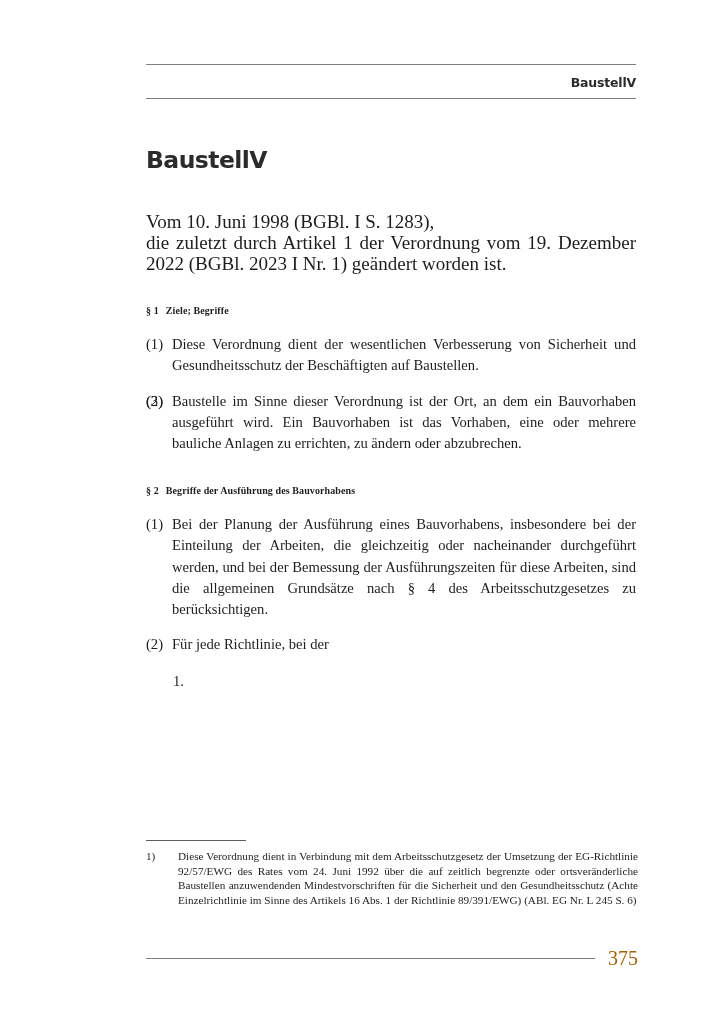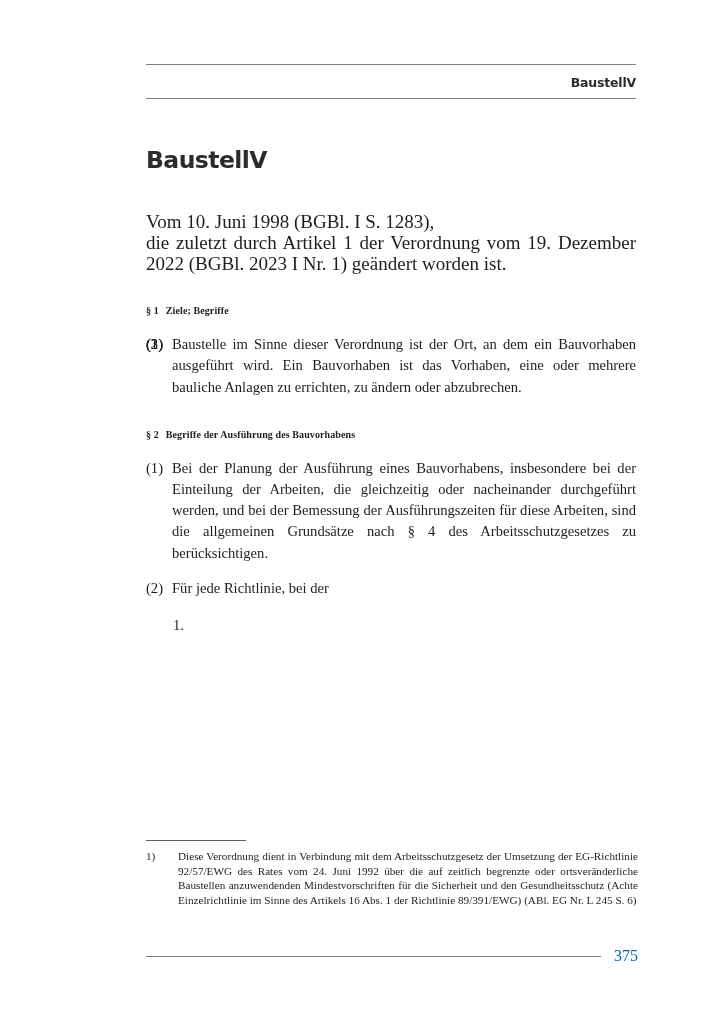--- a/index.html
+++ b/index.html
@@ -162,23 +162,23 @@
     align-items: center;
   }
   .footer-rule {
     flex: 1 1 auto;
     height: 0;
     border-top: 1.2px solid #7e7e7e;
   }
   .footer-pageno {
     flex: 0 0 auto;
     padding-left: 13px;
-    font-size: 16px;
+    font-size: 20px;
     line-height: 1;
-    color: #0369a1;
+    color: #a16207;
   }
 </style>
 </head>
 <body>
 
 <div class="page">
 
   <div class="content">
 
     <div class="runhead">
@@ -190,21 +190,21 @@
     </div>
 
     <div class="preamble">
       <div>Vom 10. Juni 1998 (BGBl. I S. 1283),</div>
       <div class="just">die zuletzt durch Artikel 1 der Verordnung vom 19. Dezember 2022 (BGBl. 2023 I Nr. 1) geändert worden ist.</div>
     </div>
 
     <div class="sec-head"><span class="sec-num">§ 1</span><span>Ziele; Begriffe</span></div>
 
     <div class="para">
-      <span class="marker">(1)</span>
+      <span class="marker">(1)</span><span>Diese Verordnung dient der wesentlichen Verbesserung von Sicherheit und Gesundheitsschutz der Beschäftigten auf Baustellen.</span>
     </div>
 
     <div class="para">
       <span class="marker">(2)</span>
     </div>
 
     <div class="para">
       <span class="marker">(3)</span><span>Baustelle im Sinne dieser Verordnung ist der Ort, an dem ein Bauvorhaben ausgeführt wird. Ein Bauvorhaben ist das Vorhaben, eine oder mehrere bauliche Anlagen zu errichten, zu ändern oder abzubrechen.</span>
     </div>
 

